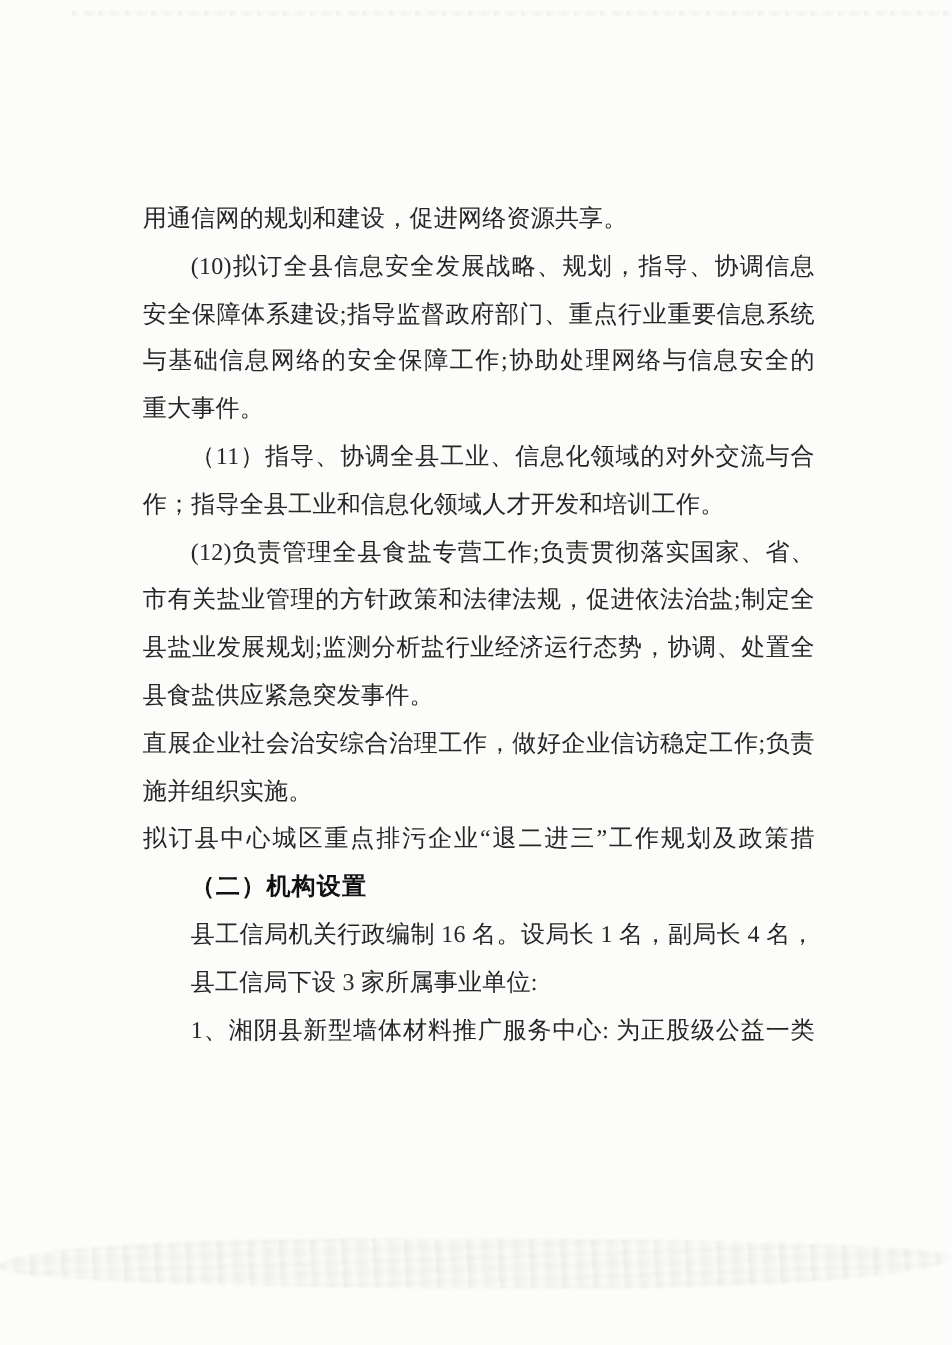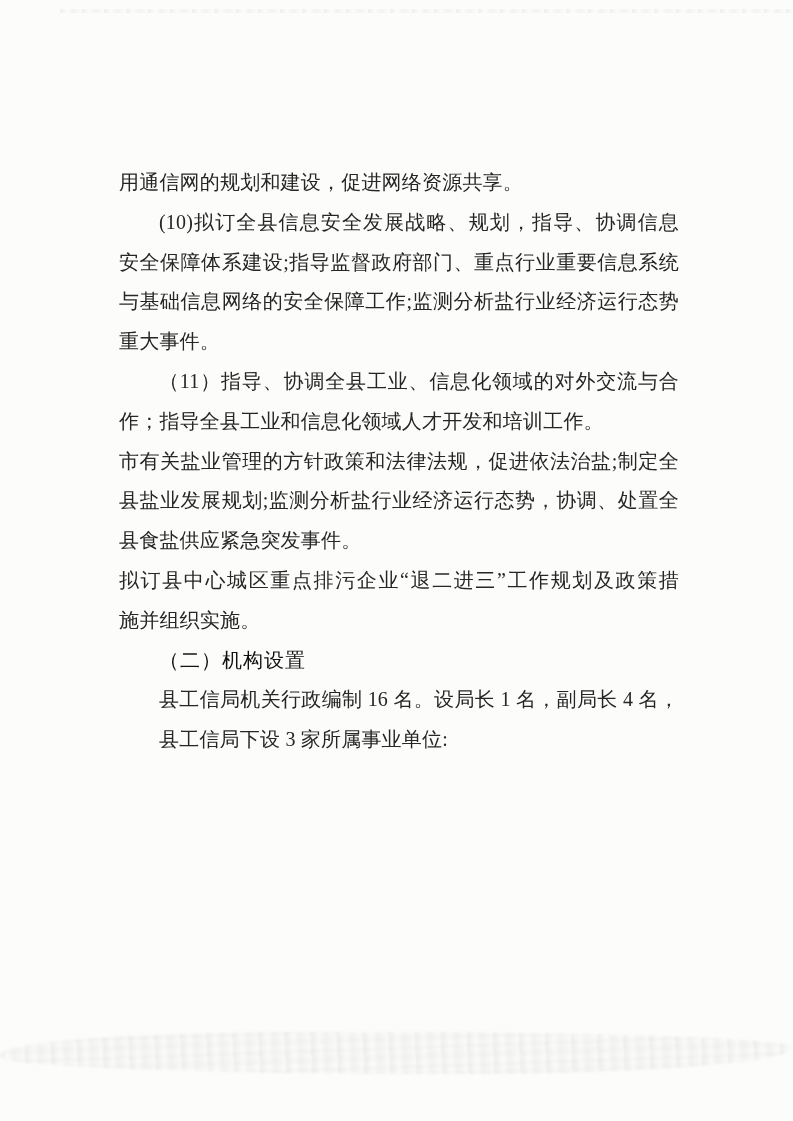--- a/index.html
+++ b/index.html
@@ -61,42 +61,45 @@
     overflow: visible;
   }
   .line.fill {
     text-align: justify;
     text-align-last: justify;
   }
   .line.indent {
     text-indent: 2em;
   }
   .line.bold {
-    font-weight: normal;
+    font-weight: bold;
     color: var(--ink-bold);
     font-family: "Liberation Sans", "DejaVu Sans", sans-serif;
     letter-spacing: 1px;
   }
 </style>
 </head>
 <body>
 
 <div class="page">
   <div class="artifact-top"></div>
   <div class="textblock" id="textblock">
       <div class="line">用通信网的规划和建设，促进网络资源共享。</div>
       <div class="line indent fill">(10)拟订全县信息安全发展战略、规划，指导、协调信息</div>
       <div class="line fill">安全保障体系建设;指导监督政府部门、重点行业重要信息系统</div>
-      <div class="line fill">与基础信息网络的安全保障工作;监测分析盐行业经济运行态势</div>
+      <div class="line fill">与基础信息网络的安全保障工作;协助处理网络与信息安全的</div>
       <div class="line">重大事件。</div>
       <div class="line indent fill">（11）指导、协调全县工业、信息化领域的对外交流与合</div>
       <div class="line">作；指导全县工业和信息化领域人才开发和培训工作。</div>
+      <div class="line indent fill">(12)负责管理全县食盐专营工作;负责贯彻落实国家、省、</div>
       <div class="line fill">市有关盐业管理的方针政策和法律法规，促进依法治盐;制定全</div>
       <div class="line fill">县盐业发展规划;监测分析盐行业经济运行态势，协调、处置全</div>
       <div class="line">县食盐供应紧急突发事件。</div>
+      <div class="line fill">直展企业社会治安综合治理工作，做好企业信访稳定工作;负责</div>
+      <div class="line">施并组织实施。</div>
       <div class="line fill">拟订县中心城区重点排污企业“退二进三”工作规划及政策措</div>
-      <div class="line">施并组织实施。</div>
       <div class="line indent bold">（二）机构设置</div>
       <div class="line indent fill">县工信局机关行政编制 16 名。设局长 1 名，副局长 4 名，</div>
       <div class="line indent">县工信局下设 3 家所属事业单位:</div>
+      <div class="line indent fill">1、湘阴县新型墙体材料推广服务中心: 为正股级公益一类</div>
     </div>
   <div class="artifact-band"></div>
 </div>
 
 </body></html>

